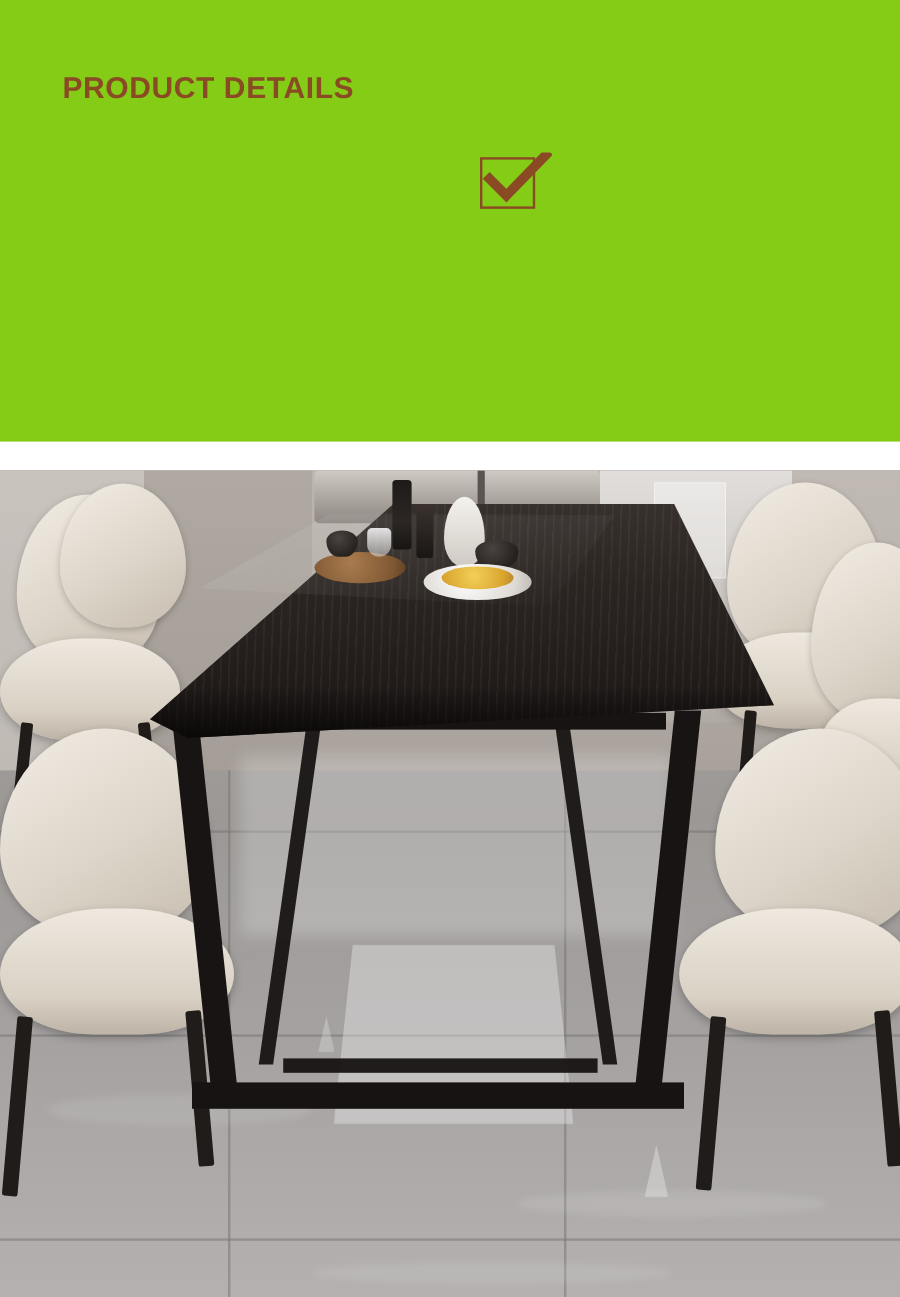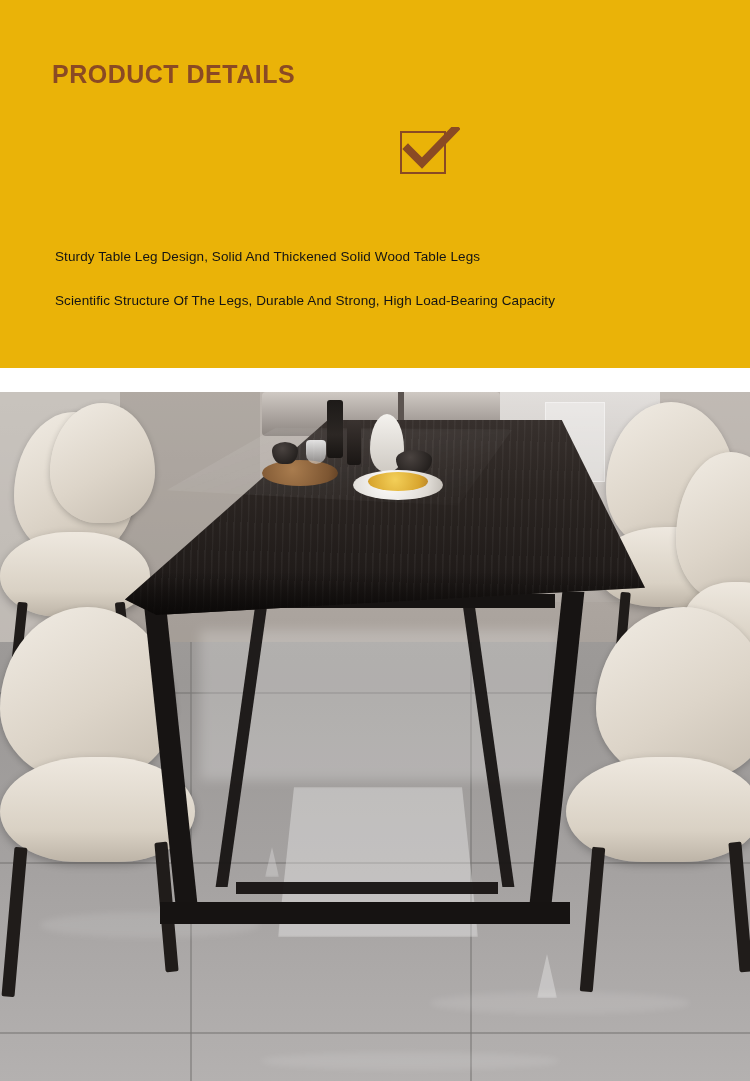--- a/index.html
+++ b/index.html
@@ -17,21 +17,21 @@
     background: #ffffff;
   }
 
   
   .text-block {
     position: absolute;
     top: 0;
     left: 0;
     width: 750px;
     height: 368px;
-    background: #eab308;
+    background: #84cc16;
   }
   .eyebrow {
     position: absolute;
     left: 52px;
     top: 60px;
     font-size: 25px;
     font-weight: bold;
     letter-spacing: 0.5px;
     color: #8a4a24;
     font-family: "Liberation Sans", sans-serif;
@@ -262,22 +262,20 @@
     <div class="eyebrow">PRODUCT DETAILS</div>
 
 
     <div class="check-box">
       <div class="frame"></div>
       <svg width="60" height="50" viewBox="0 0 60 50">
         <path d="M8 22 L22 36 L55 2" fill="none" stroke="#8a4a24" stroke-width="8" stroke-linecap="square" stroke-linejoin="miter"></path>
       </svg>
     </div>
 
-    <div class="bullet b1">Sturdy Table Leg Design, Solid And Thickened Solid Wood Table Legs</div>
-    <div class="bullet b2">Scientific Structure Of The Legs, Durable And Strong, High Load-Bearing Capacity</div>
   </div>
 
   <div class="photo">
 
     <div class="floor"></div>
 
     <div class="backwall"></div>
     <div class="wall-panel" style="left:0;top:0;width:120px;height:250px;background:rgba(210,205,200,0.55);"></div>
     <div class="wall-panel" style="left:120px;top:0;width:140px;height:250px;background:rgba(160,152,146,0.45);"></div>
     <div class="wall-panel" style="left:660px;top:0;width:90px;height:250px;background:rgba(196,190,184,0.5);"></div>

